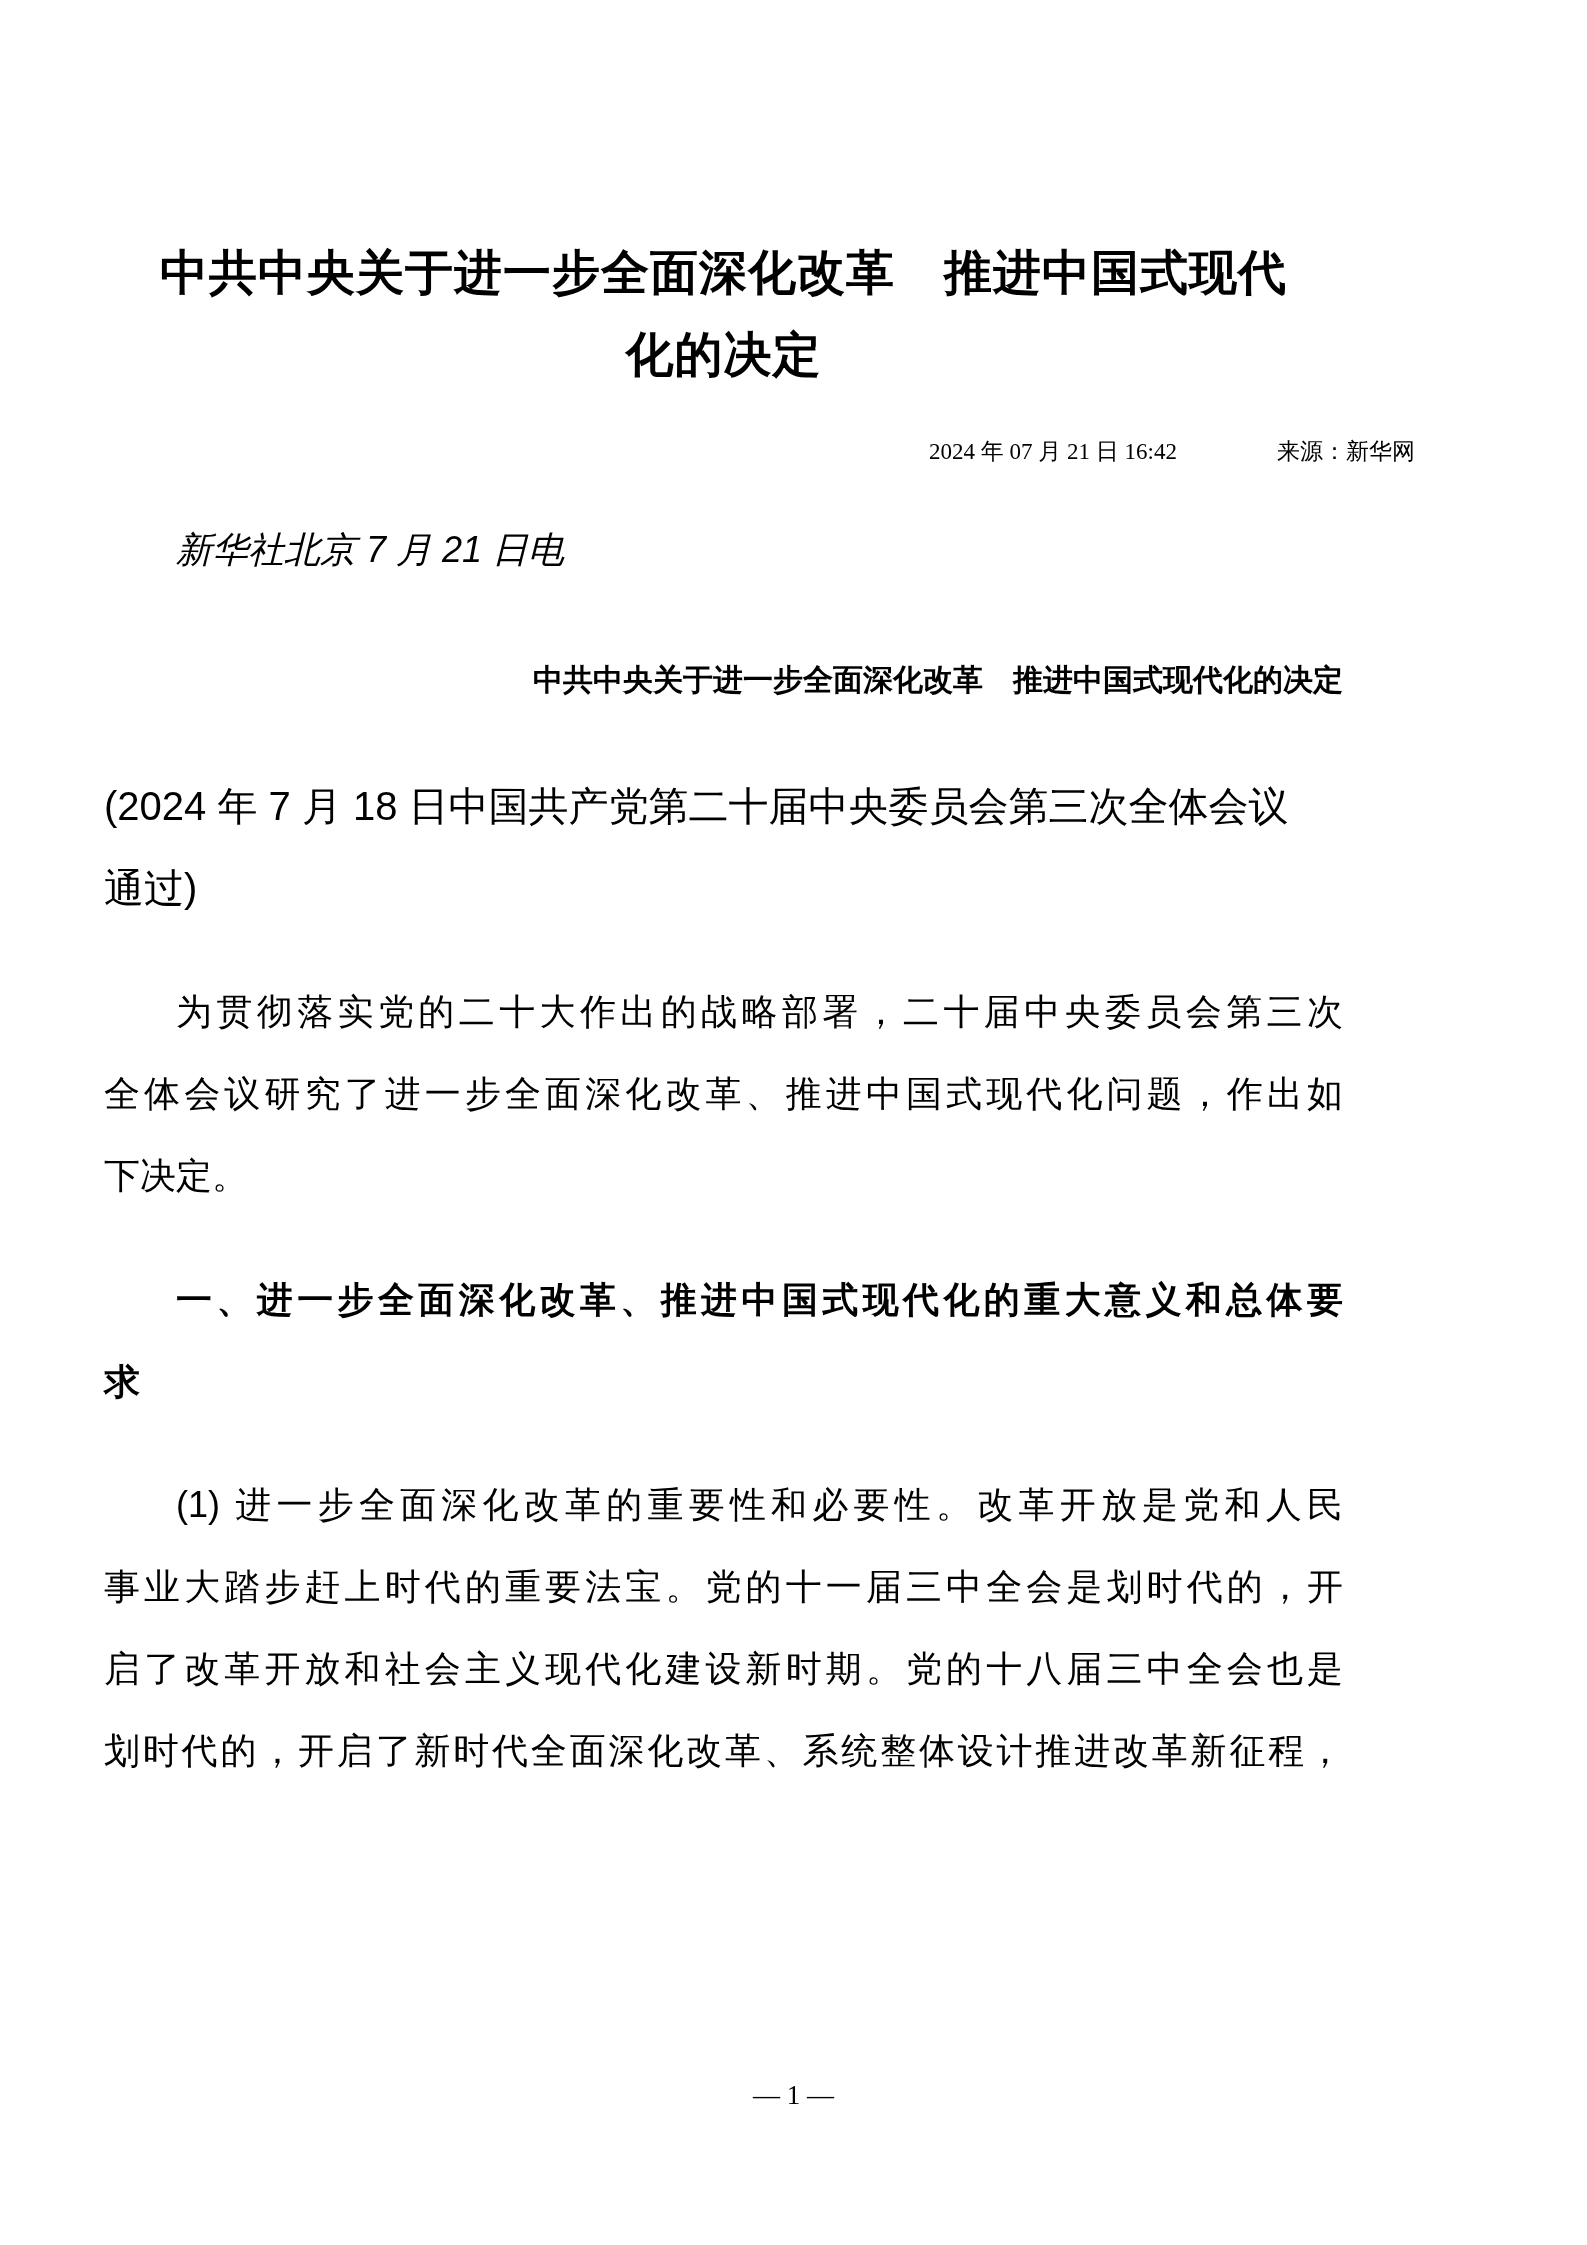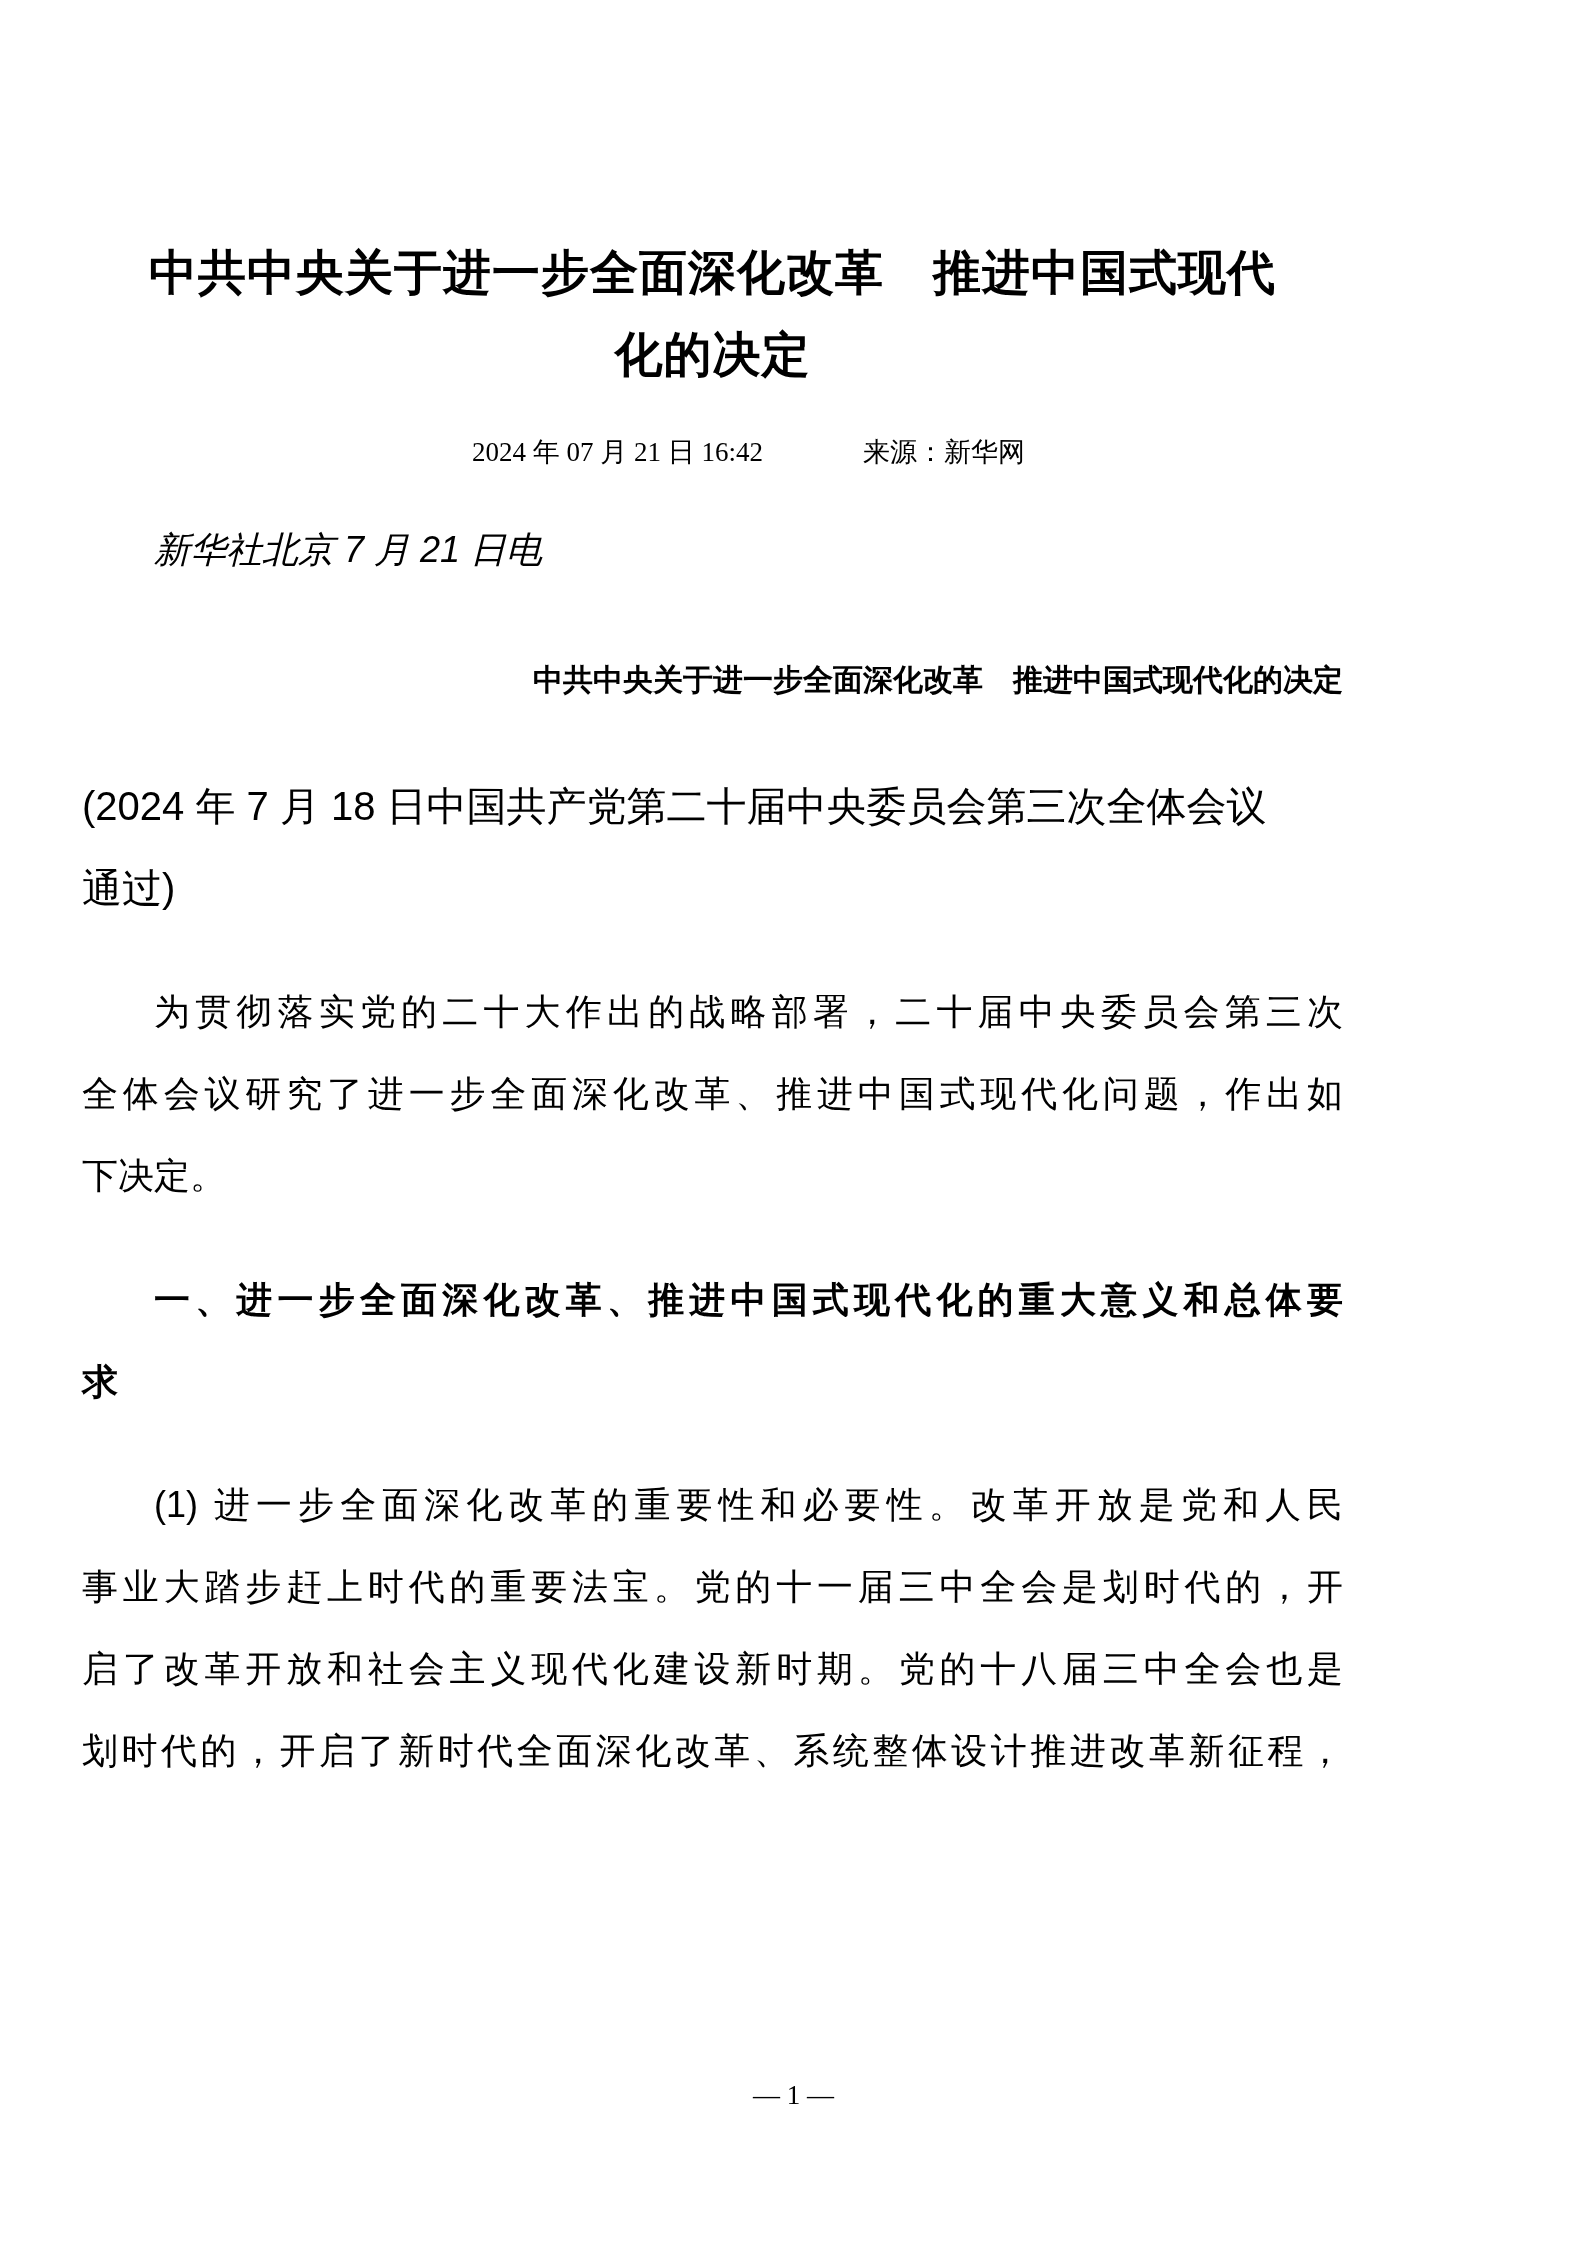--- a/index.html
+++ b/index.html
@@ -7,41 +7,41 @@
     padding: 0;
     background: #ffffff;
   }
   .page {
     position: relative;
     width: 1587px;
     height: 2245px;
     background: #ffffff;
     color: #000000;
     box-sizing: border-box;
-    padding: 0 244px 0 82px;
+    padding: 0 244px 0 104px;
     overflow: hidden;
     font-family: "Liberation Sans", sans-serif;
   }
   .title {
     margin: 232px 0 0 0;
     font-size: 48px;
     font-weight: bold;
     line-height: 82px;
     text-align: center;
     letter-spacing: 1px;
   }
   .meta {
     margin-top: 15px;
     margin-right: -72px; 
     display: flex;
-    justify-content: center;
+    justify-content: flex-end;
     align-items: baseline;
     gap: 100px;
     font-family: "Liberation Serif", serif;
-    font-size: 27px;
+    font-size: 23px;
     line-height: 82px;
   }
   .byline {
     margin-top: 16px;
     font-size: 36px;
     line-height: 82px;
     text-indent: 72px;
     font-style: italic;
   }
   .subtitle {

